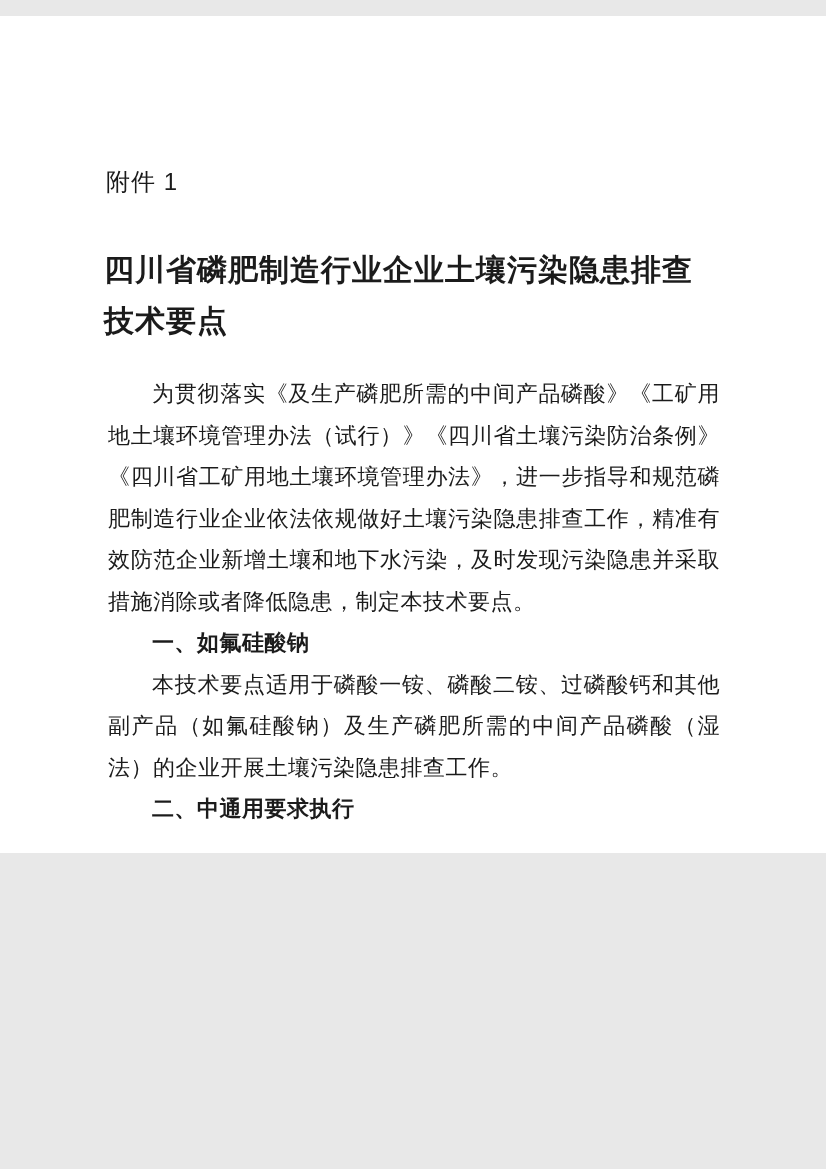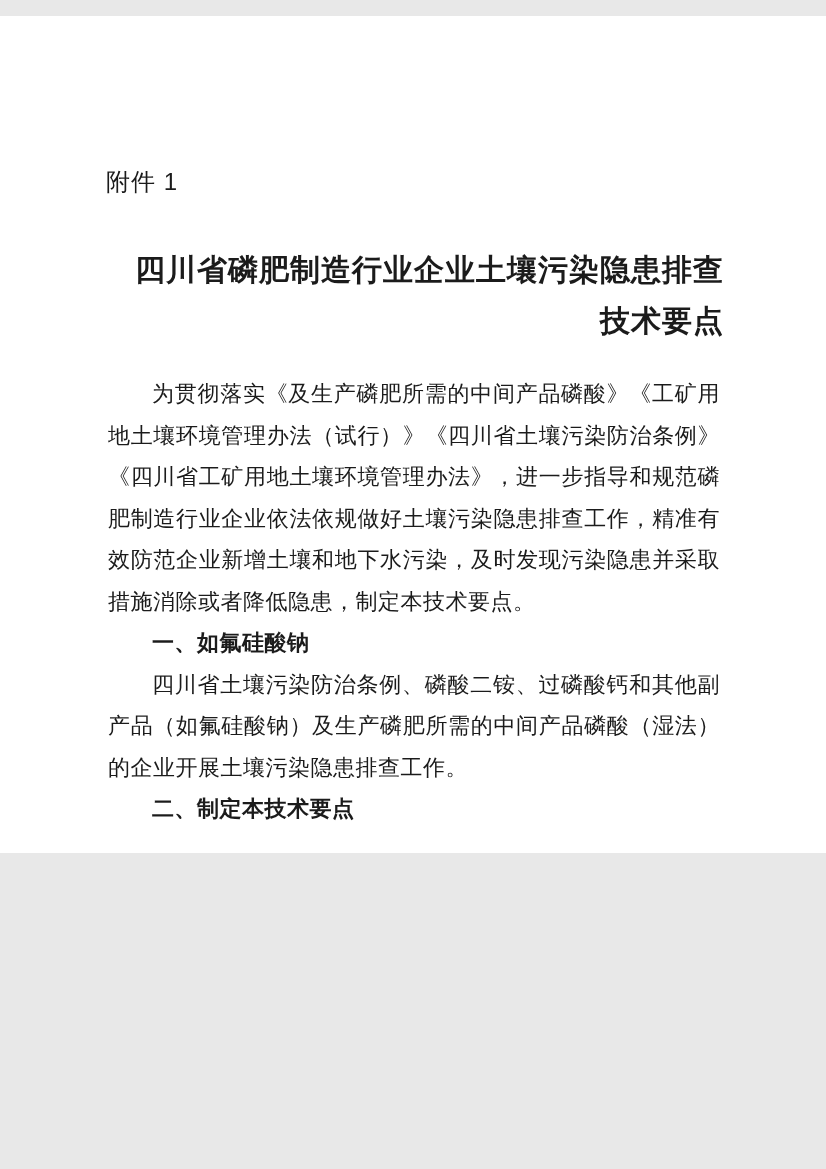--- a/index.html
+++ b/index.html
@@ -29,21 +29,21 @@
     line-height: 32px;
     font-family: "Liberation Sans", "DejaVu Sans", sans-serif;
     letter-spacing: 1px;
   }
   .doc-title {
     position: absolute;
     left: 104px;
     top: 228px;
     width: 620px;
     margin: 0;
-    text-align: right;
+    text-align: left;
     font-size: 30px;
     line-height: 51px;
     font-weight: bold;
     letter-spacing: 1px;
     font-family: Liberation Serif, serif;
   }
   .doc-title .title-line {
     display: block;
   }
   .doc-body {
@@ -90,19 +90,19 @@
   <div class="attachment">附件 1</div>
 
   <h1 class="doc-title">
     <span class="title-line">四川省磷肥制造行业企业土壤污染隐患排查</span>
     <span class="title-line">技术要点</span>
   </h1>
 
   <div class="doc-body">
     <p class="para">为贯彻落实《及生产磷肥所需的中间产品磷酸》《工矿用地土壤环境管理办法（试行）》《四川省土壤污染防治条例》《四川省工矿用地土壤环境管理办法》，进一步指导和规范磷肥制造行业企业依法依规做好土壤污染隐患排查工作，精准有效防范企业新增土壤和地下水污染，及时发现污染隐患并采取措施消除或者降低隐患，制定本技术要点。</p>
     <h2 class="heading">一、如氟硅酸钠</h2>
-    <p class="para">四川省土壤污染防治条例、磷酸二铵、过磷酸钙和其他副产品（如氟硅酸钠）及生产磷肥所需的中间产品磷酸（湿法）的企业开展土壤污染隐患排查工作。</p>
-    <h2 class="heading">二、制定本技术要点</h2>
+    <p class="para">本技术要点适用于磷酸一铵、磷酸二铵、过磷酸钙和其他副产品（如氟硅酸钠）及生产磷肥所需的中间产品磷酸（湿法）的企业开展土壤污染隐患排查工作。</p>
+    <h2 class="heading">二、中通用要求执行</h2>
   </div>
 
   <div class="page-number">— 3 —</div>
 
 </div>
 
 </body></html>

